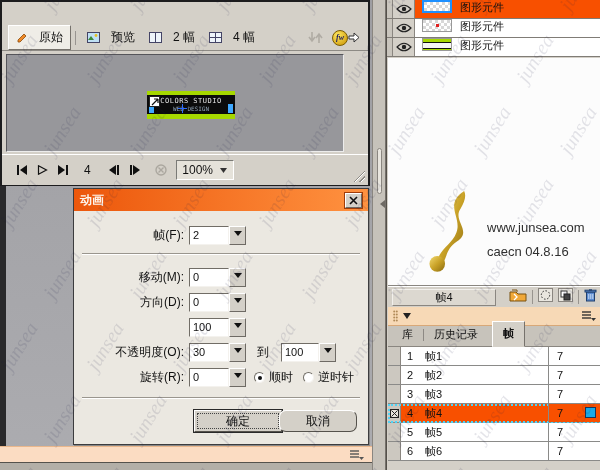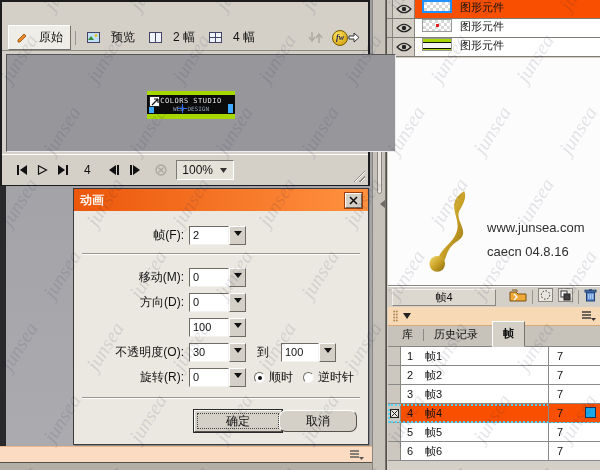--- a/index.html
+++ b/index.html
@@ -26,21 +26,21 @@
     outline:1px solid #a03c08;display:flex;align-items:center;justify-content:center;}
   #doc-tabbar{left:0;top:23px;right:0;height:26px;background:#d4d0c8;border-bottom:1px solid #8d8a84;
     display:flex;align-items:center;padding-left:6px;font-size:12px;color:#111;}
   .vtab{display:flex;align-items:center;gap:11px;padding:3px 7px;}
   .vtab.active{background:#efede7;border:1px solid;border-color:#fff #76726c #76726c #fff;}
   .tabsep{width:1px;height:14px;background:#989490;margin:0 4px;}
   .tabbar-right{margin-left:auto;display:flex;align-items:center;gap:8px;padding-right:8px;}
   .fwcircle{width:16px;height:16px;border-radius:50%;border:1px solid #7a5c00;
     background:radial-gradient(circle at 35% 30%,#ffe860,#c89000);
     color:#1a1a60;font:italic bold 8px "Liberation Serif",serif;display:flex;align-items:center;justify-content:center;}
-  #doc-canvas{left:4px;top:52px;width:390px;height:98px;background:#97979b;
+  #doc-canvas{left:4px;top:52px;width:338px;height:98px;background:#97979b;
     border:1px solid;border-color:#55555a #ececec #ececec #55555a;}
   .banner{position:absolute;left:140px;top:36px;width:88px;height:28px;}
   .b-gt{height:4px;background:#a6d800;}
   .b-bk{height:19px;background:#0b0b0b;position:relative;text-align:center;}
   .b-l1{font:7px "DejaVu Sans Mono",monospace;letter-spacing:.5px;color:#e4e4e4;padding-top:2px;}
   .b-l2{font:6px "DejaVu Sans Mono",monospace;color:#8fa2b4;}
   .b-blue{position:absolute;bottom:1px;width:5px;height:9px;background:#3fa8ff;}
   .b-gb{height:5px;background:#a6d800;}
   .sym-handle{position:absolute;left:2px;top:5px;width:11px;height:11px;background:#fff;border:1px solid #222;
     display:flex;align-items:center;justify-content:center;}

